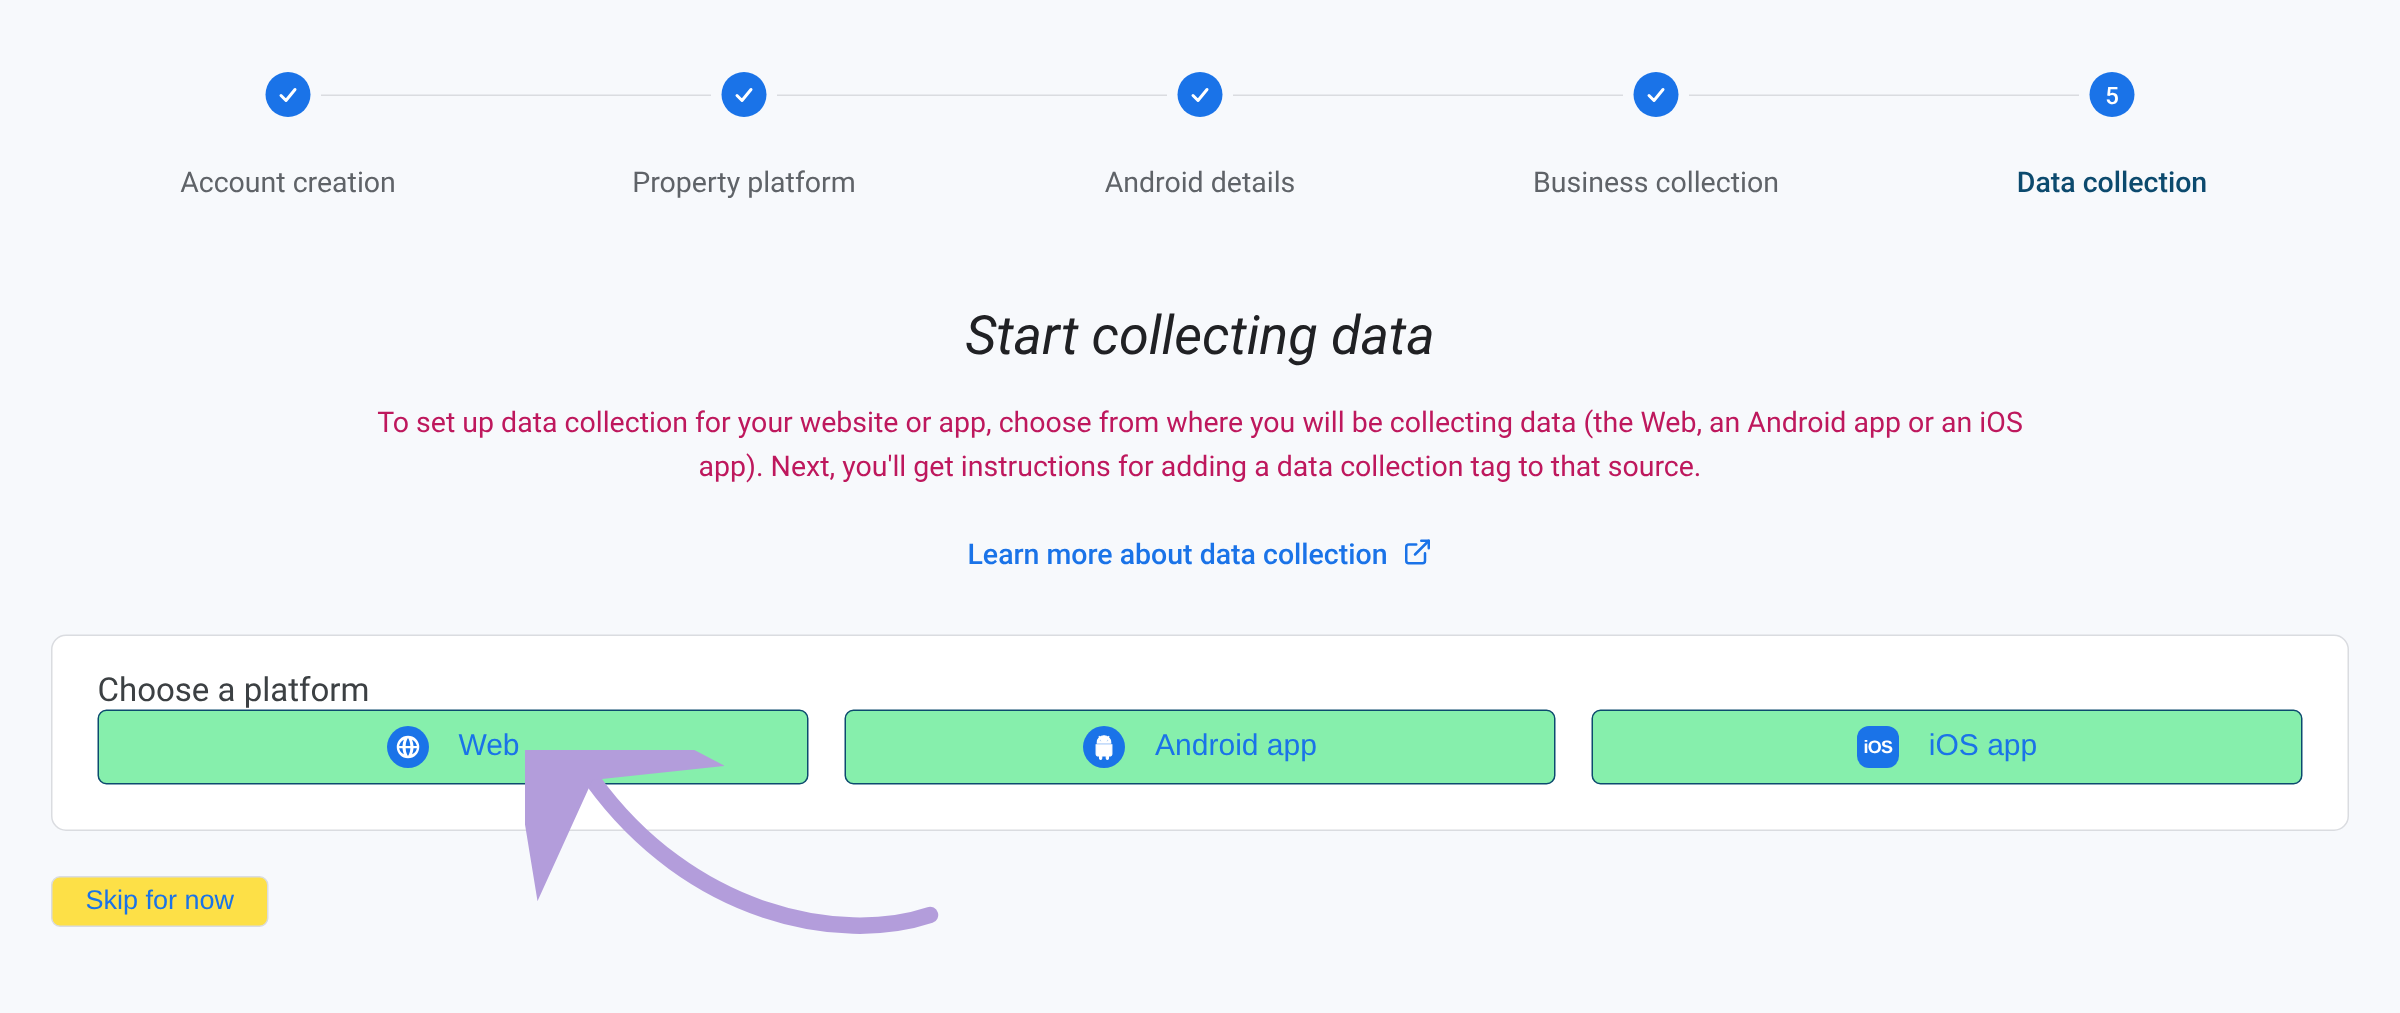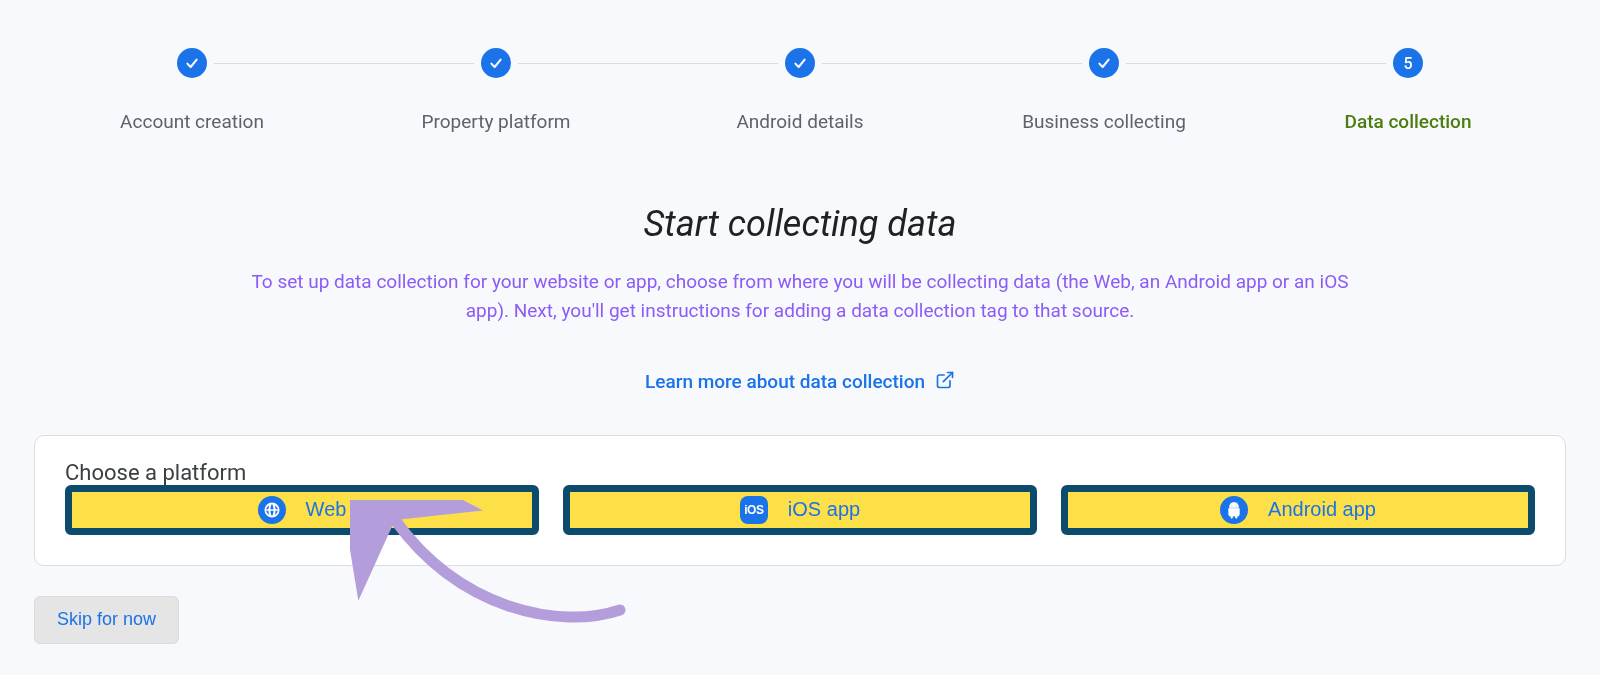--- a/index.html
+++ b/index.html
@@ -39,21 +39,21 @@
     font-weight: 500;
     z-index: 2;
   }
   .step-circle svg { width: 16px; height: 16px; }
   .step-label {
     margin-top: 32px;
     font-size: 19px;
     color: #5f6368;
     text-align: left;
   }
-  .step.active .step-label { color: #4d7c0f; font-weight: 500; }
+  .step.active .step-label { color: #0c4a6e; font-weight: 500; }
   .step-line {
     position: absolute;
     top: 15px;
     height: 1px;
     background: #dadce0;
     left: calc(50% + 22px);
     right: calc(-50% + 22px);
     z-index: 1;
   }
   .step:last-child .step-line { display: none; }
@@ -66,24 +66,24 @@
   }
   .hero h1 {
     font-size: 36px;
     font-weight: 400;
     color: #202124;
     margin-bottom: 22px;
     font-style: italic;
   }
   .hero p {
     font-size: 19px;
-    color: #8b5cf6;
+    color: #be185d;
     line-height: 1.55;
     max-width: 1120px;
-    margin: 0 auto 44px auto;
+    margin: 0 auto 32px auto;
   }
   .learn-link {
     display: inline-flex;
     align-items: flex-start;
     gap: 10px;
     color: #1a73e8;
     font-size: 19px;
     font-weight: 500;
     text-decoration: none;
     cursor: pointer;
@@ -102,23 +102,23 @@
     font-size: 22px;
     color: #3c4043;
     font-weight: 400;
   }
   .platform-row {
     display: flex;
     gap: 24px;
   }
   .platform-btn {
     flex: 1;
-    border: 7px solid #0c4a6e;
+    border: 1px solid #0c4a6e;
     border-radius: 6px;
-    background: #fde047;
+    background: #86efac;
     height: 50px;
     display: flex;
     align-items: center;
     justify-content: center;
     gap: 20px;
     color: #1a73e8;
     font-size: 20px;
     font-weight: 500;
     cursor: pointer;
   }
@@ -136,25 +136,25 @@
     font-weight: 700;
     letter-spacing: -0.5px;
   }
 
   
   .skip-btn {
     margin: 30px 0 0 34px;
     display: inline-flex;
     align-items: center;
     justify-content: center;
-    height: 48px;
+    height: 34px;
     padding: 4px 22px;
     border: 1px solid #dadce0;
     border-radius: 6px;
-    background: #e5e5e5;
+    background: #fde047;
     color: #1a73e8;
     font-size: 18px;
     font-weight: 500;
     cursor: pointer;
   }
 
   
   .annot-arrow {
     position: absolute;
     left: 350px;
@@ -197,21 +197,21 @@
     </div>
     <div class="step-label">Android details</div>
     <div class="step-line"></div>
   </div>
   <div class="step">
     <div class="step-circle">
       <svg viewBox="0 0 24 24" fill="none" stroke="#fff" stroke-width="3" stroke-linecap="round" stroke-linejoin="round">
           <polyline points="5 13 10 18 19 7"></polyline>
         </svg>
     </div>
-    <div class="step-label">Business collecting</div>
+    <div class="step-label">Business collection</div>
     <div class="step-line"></div>
   </div>
   <div class="step active">
     <div class="step-circle">5</div>
     <div class="step-label">Data collection</div>
   </div>
 </div>
 
 
 <div class="hero">
@@ -235,30 +235,30 @@
   <div class="platform-row">
     <button class="platform-btn">
       <span class="p-icon">
         <svg viewBox="0 0 24 24">
             <path d="M12 2a10 10 0 1 0 0 20 10 10 0 0 0 0-20zm7.9 9h-3.03a16 16 0 0 0-1.3-5.5A8.03 8.03 0 0 1 19.9 11zM12 4c.9 1.3 1.9 3.5 2.1 7H9.9c.2-3.5 1.2-5.7 2.1-7zM4.1 13h3.03c.16 2.1.6 4 1.3 5.5A8.03 8.03 0 0 1 4.1 13zm3.03-2H4.1a8.03 8.03 0 0 1 4.33-5.5c-.7 1.5-1.14 3.4-1.3 5.5zM12 20c-.9-1.3-1.9-3.5-2.1-7h4.2c-.2 3.5-1.2 5.7-2.1 7zm3.57-1.5c.7-1.5 1.14-3.4 1.3-5.5h3.03a8.03 8.03 0 0 1-4.33 5.5z"></path>
           </svg>
       </span>
       <span>Web</span>
     </button>
     <button class="platform-btn">
-      <span class="p-icon ios-badge">iOS</span>
-      <span>iOS app</span>
-    </button>
-    <button class="platform-btn">
       <span class="p-icon">
         <svg viewBox="0 0 24 24">
             <path d="M6 8a6 6 0 0 1 12 0v.5H6V8zm-1 2h14v8a2 2 0 0 1-2 2h-1v2a1 1 0 0 1-2 0v-2h-4v2a1 1 0 0 1-2 0v-2H7a2 2 0 0 1-2-2v-8zM9 5.5a.8.8 0 1 0 0 1.6.8.8 0 0 0 0-1.6zm6 0a.8.8 0 1 0 0 1.6.8.8 0 0 0 0-1.6zM7.5 2.2l1 1.7M16.5 2.2l-1 1.7" stroke="#fff" stroke-width="1"></path>
           </svg>
       </span>
       <span>Android app</span>
+    </button>
+    <button class="platform-btn">
+      <span class="p-icon ios-badge">iOS</span>
+      <span>iOS app</span>
     </button>
   </div>
 </div>
 
 
 <button class="skip-btn">Skip for now</button>
 
 
 <svg class="annot-arrow" viewBox="0 0 300 130">
   <defs>

